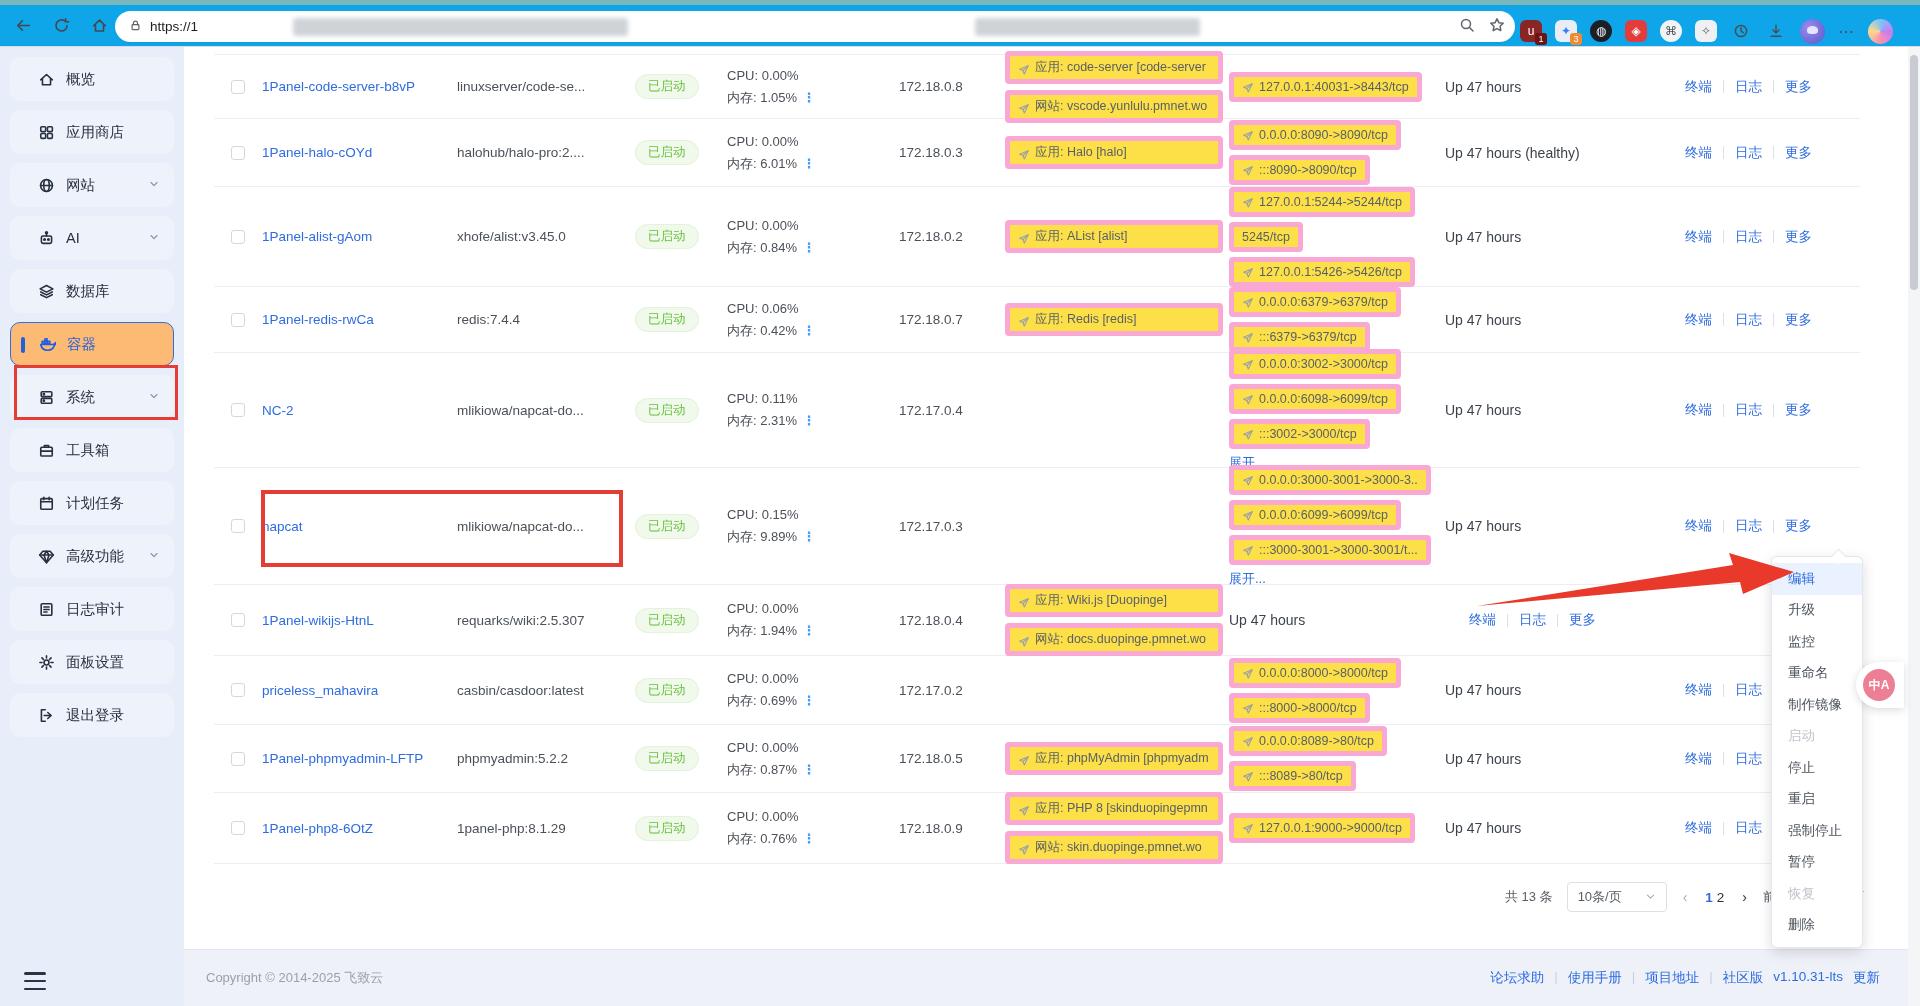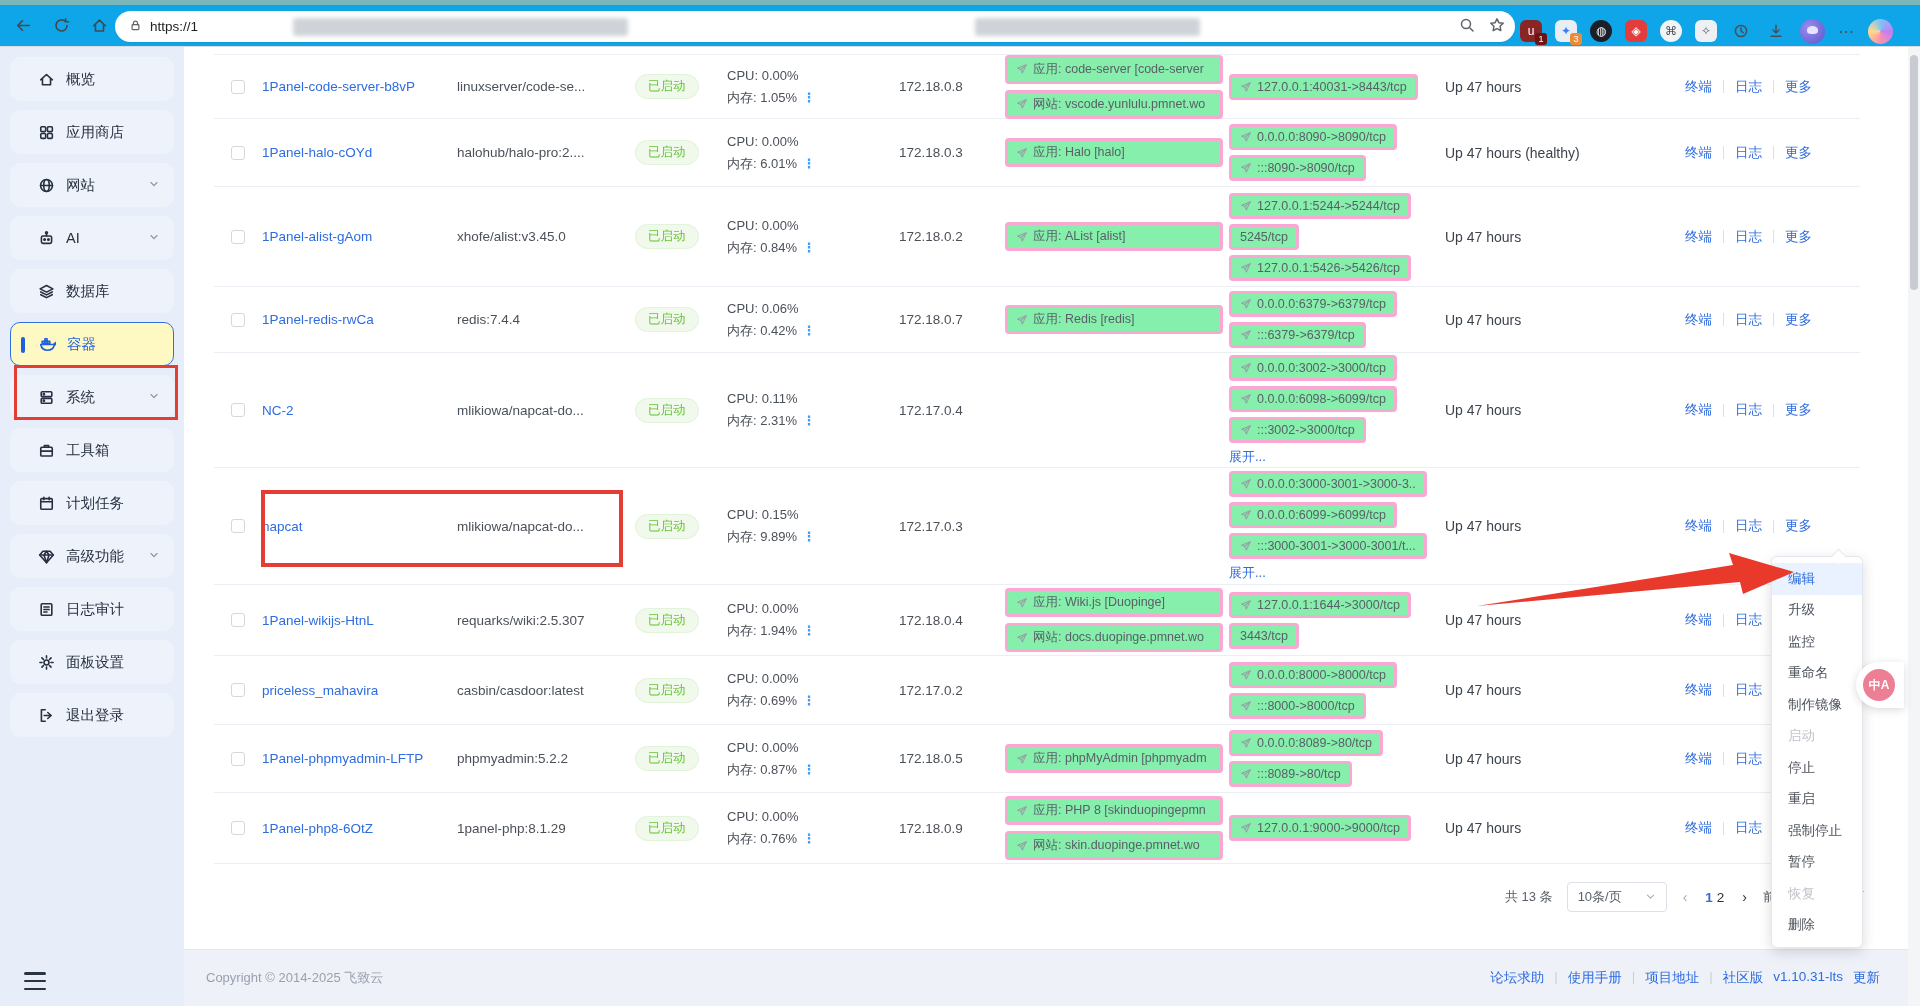--- a/index.html
+++ b/index.html
@@ -31,21 +31,21 @@
   .sidebar { position:absolute; left:0; top:47px; width:184px; height:959px; background:#e7edf9; z-index:10; }
   .logo-row { display:flex; align-items:center; gap:8px; padding:22px 0 10px 26px; }
   .logo-hex { width:30px; height:30px; color:#2b49c7; font-weight:bold; display:flex; align-items:center; justify-content:center; }
   .logo-text { font-size:24px; font-weight:bold; color:#2b49c7; letter-spacing:.5px; }
   .side-list { padding:10px 10px 0 10px; display:flex; flex-direction:column; gap:9px; }
   .side-item { position:relative; height:44px; border-radius:10px; background:#eef2fb; display:flex; align-items:center; padding-left:28px; gap:11px; color:#273040; cursor:pointer; }
   .side-item .icon svg { width:17px; height:17px; display:block; }
   .side-item .lbl { font-size:14.5px; }
   .side-item .chev { position:absolute; right:14px; color:#8a93a3; }
   .side-item .chev svg { width:12px; height:12px; }
-  .side-item.active { background:#fef9c3; border:1px solid #2f6fe4; color:#1f5fe0; }
+  .side-item.active { background:#fdba74; border:1px solid #2f6fe4; color:#1f5fe0; }
   .side-item.active .lbl { color:#1f5fe0; }
   .side-item.active::before { content:""; position:absolute; left:10px; top:14px; width:4px; height:16px; border-radius:2px; background:#1f5fe0; }
   .collapse-btn { position:absolute; left:24px; bottom:16px; width:22px; height:18px; display:flex; flex-direction:column; justify-content:space-between; }
   .collapse-btn i { display:block; height:2.5px; background:#2b3442; border-radius:2px; }
 
   
   .main { position:absolute; left:184px; top:47px; width:1724px; height:902px; background:#fff; }
   .rows { margin:7px 48px 0 30px; border-top:1px solid #ebeef5; }
   .row { display:flex; align-items:center; border-bottom:1px solid #ebeef5; }
   .col-cb { width:48px; display:flex; justify-content:center; }
@@ -53,21 +53,21 @@
   .col-name { width:195px; font-size:13.5px; }
   .col-name a { color:#2e6ce0; text-decoration:none; }
   .col-image { width:178px; font-size:13.5px; color:#4b5159; white-space:nowrap; overflow:hidden; }
   .col-status { width:92px; }
   .pill { display:inline-block; padding:3px 12px; border-radius:13px; background:#f0f9eb; border:1px solid #e1f3d8; color:#67c23a; font-size:12.5px; }
   .col-stats { width:172px; font-size:13px; color:#4b5159; line-height:22px; }
   .dots-v { color:#409eff; font-weight:bold; font-size:13px; margin-left:2px; letter-spacing:-1px; }
   .col-ip { width:106px; font-size:13.5px; color:#4b5159; }
   .col-apps { width:224px; display:flex; flex-direction:column; gap:6px; padding-right:6px; }
   .col-ports { width:216px; display:flex; flex-direction:column; gap:5px; align-items:flex-start; }
-  .tag { max-width:100%; display:inline-flex; align-items:center; gap:5px; border:3px solid #f9a8d4; border-radius:4px; background:#86efac; padding:3px 8px; font-size:12.5px; color:#5a6068; white-space:nowrap; overflow:hidden; }
+  .tag { max-width:100%; display:inline-flex; align-items:flex-end; gap:5px; border:5px solid #f9a8d4; border-radius:4px; background:#fde047; padding:3px 8px; font-size:12.5px; color:#5a6068; white-space:nowrap; overflow:hidden; }
   .tag .icon { color:#9aa0a8; flex:0 0 auto; display:flex; }
   .tag .icon svg { width:12px; height:12px; }
   .expand-link { font-size:13px; color:#2e6ce0; cursor:pointer; }
   .col-uptime { width:240px; font-size:14px; color:#3d434b; }
   .col-actions { flex:1; display:flex; align-items:center; gap:11px; font-size:13.5px; }
   .col-actions a { color:#2e6ce0; text-decoration:none; }
   .act-sep { width:1px; height:13px; background:#dcdfe6; }
 
   
   .pagination { display:flex; align-items:center; justify-content:flex-end; gap:14px; margin:18px 44px 0 0; font-size:13px; color:#5a6068; }
@@ -665,34 +665,20 @@
           <span class="tag">
             <span class="icon">
               <svg viewBox="0 0 16 16" style="width:12px;height:12px;">
                 <path d="M13.6 2.4 L2.2 6.9 l4.4 1.8 1.8 4.6 Z"></path>
                 <path d="M6.6 8.7 L13.6 2.4"></path>
               </svg>
             </span>
             <span>网站: docs.duopinge.pmnet.wo</span>
           </span>
         </div>
-    <div class="col-ports">
-          <span class="tag">
-            <span class="icon">
-              <svg viewBox="0 0 16 16" style="width:12px;height:12px;">
-                <path d="M13.6 2.4 L2.2 6.9 l4.4 1.8 1.8 4.6 Z"></path>
-                <path d="M6.6 8.7 L13.6 2.4"></path>
-              </svg>
-            </span>
-            <span>127.0.0.1:1644-&gt;3000/tcp</span>
-          </span>
-          <span class="tag">
-            <span>3443/tcp</span>
-          </span>
-        </div>
     <div class="col-uptime">Up 47 hours</div>
     <div class="col-actions">
           <a href="#">终端</a>
           <span class="act-sep"></span>
           <a href="#">日志</a>
           <span class="act-sep"></span>
           <a href="#">更多</a>
         </div>
   </div>
       <div class="row" style="height:69px;">

